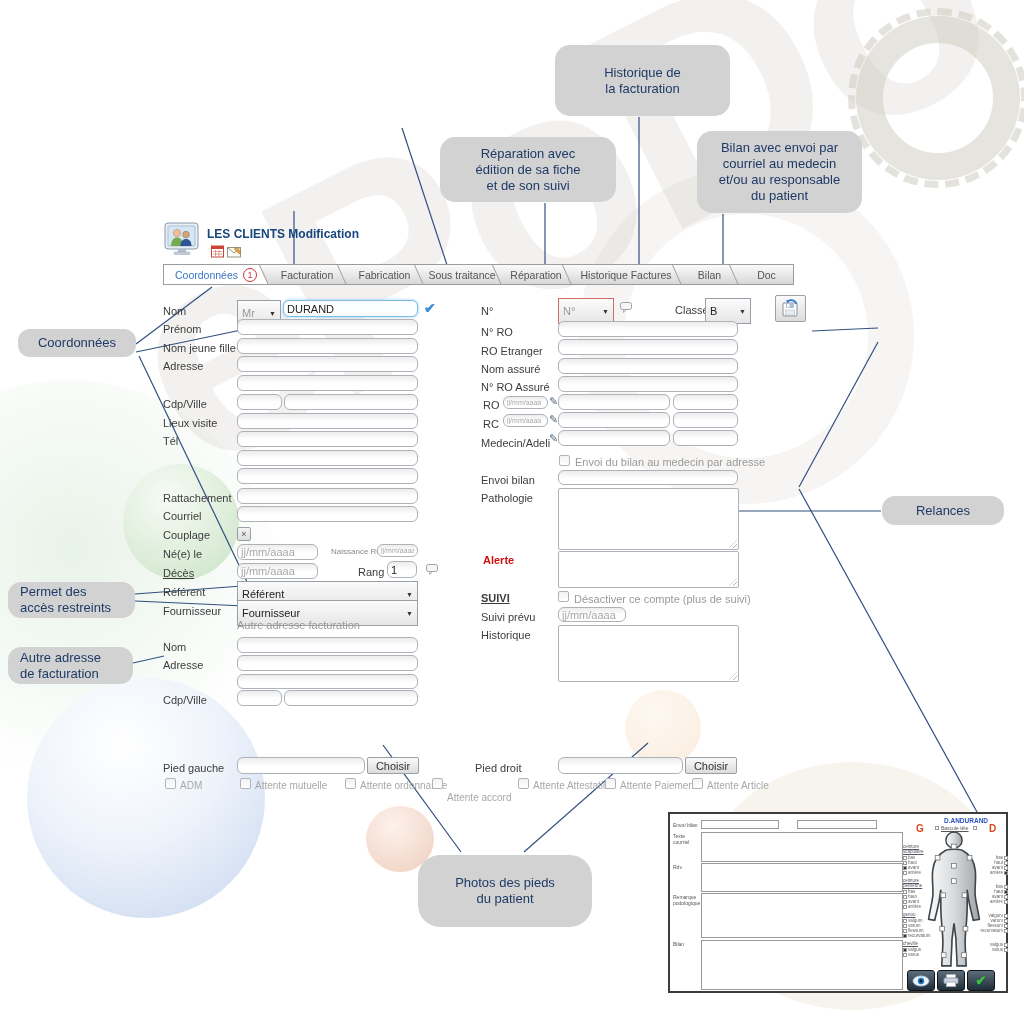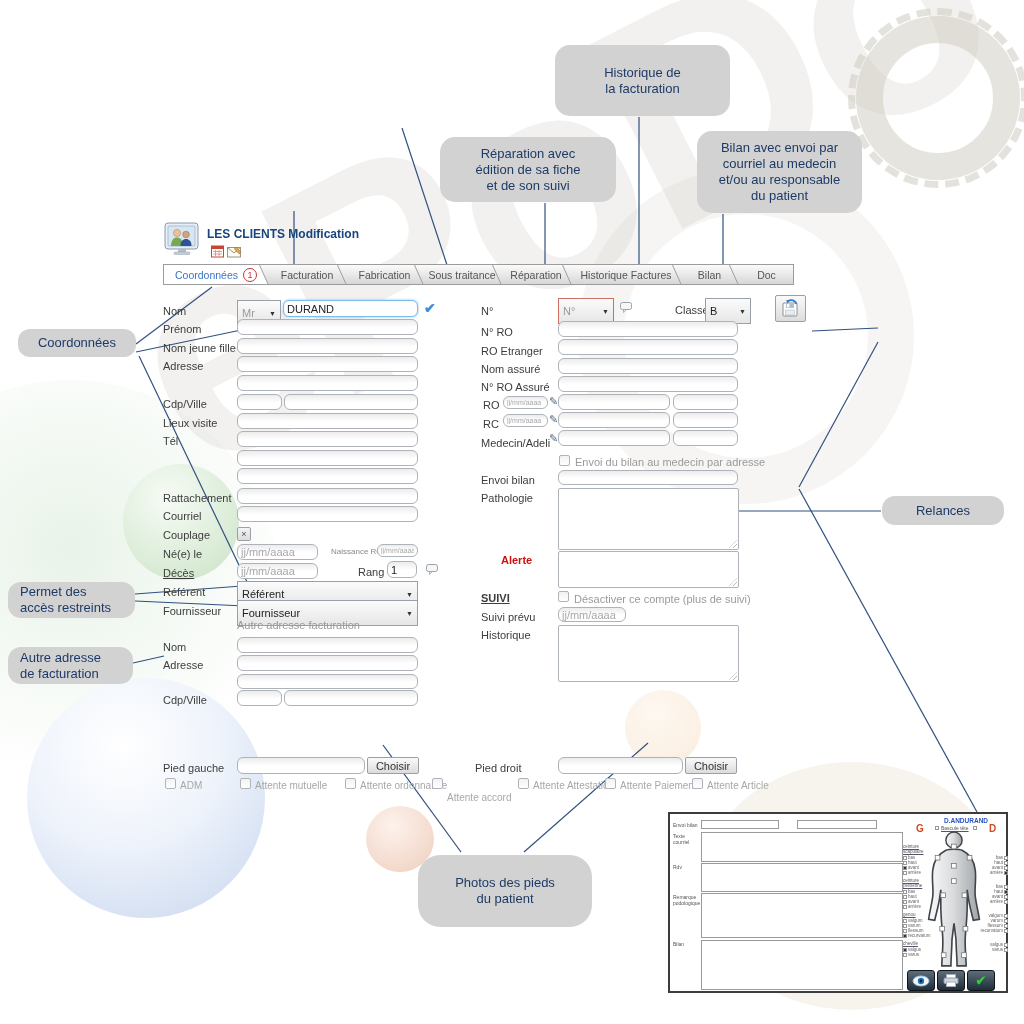--- a/index.html
+++ b/index.html
@@ -315,21 +315,21 @@
   <input class="inp" style="left: 558px; top: 430px; width: 112px; height: 16px;">
   <input class="inp" style="left: 673px; top: 430px; width: 65px; height: 16px;">
 
   <span class="chk" style="left:559px;top:455px;"></span>
   <span class="lbl gray" style="left:575px;top:456px;">Envoi du bilan au medecin par adresse</span>
 
   <span class="lbl" style="left:481px;top:474px;">Envoi bilan</span>
   <input class="inp" style="left: 558px; top: 470px; width: 180px; height: 15px;">
   <span class="lbl" style="left:481px;top:492px;">Pathologie</span>
   <div class="ta" style="left:558px;top:488px;width:181px;height:62px;"></div>
-  <span class="lbl alert" style="left:501px;top:554px;">Alerte</span>
+  <span class="lbl alert" style="left:483px;top:554px;">Alerte</span>
   <div class="ta" style="left:558px;top:551px;width:181px;height:37px;"></div>
   <span class="lbl suivi" style="left:481px;top:592px;">SUIVI</span>
   <span class="chk" style="left:558px;top:591px;"></span>
   <span class="lbl gray" style="left:574px;top:593px;">Désactiver ce compte (plus de suivi)</span>
   <span class="lbl" style="left:481px;top:611px;">Suivi prévu</span>
   <input class="inp" style="left: 558px; top: 607px; width: 68px; height: 15px;" placeholder="jj/mm/aaaa">
   <span class="lbl" style="left:481px;top:629px;">Historique</span>
   <div class="ta" style="left:558px;top:625px;width:181px;height:57px;"></div>
 
   <span class="lbl" style="left:163px;top:762px;">Pied gauche</span>

